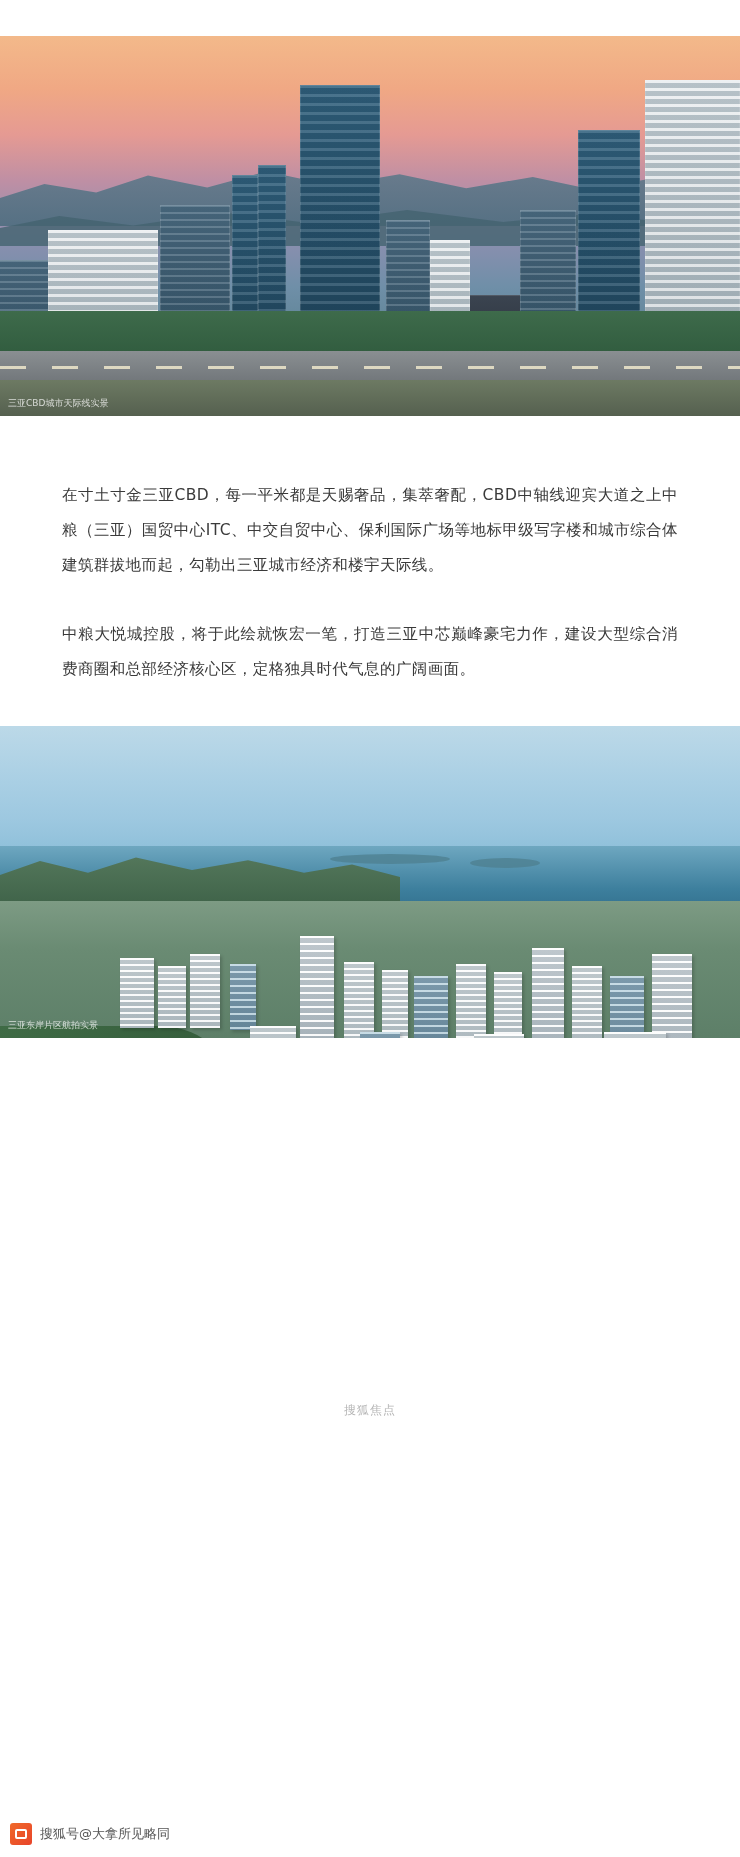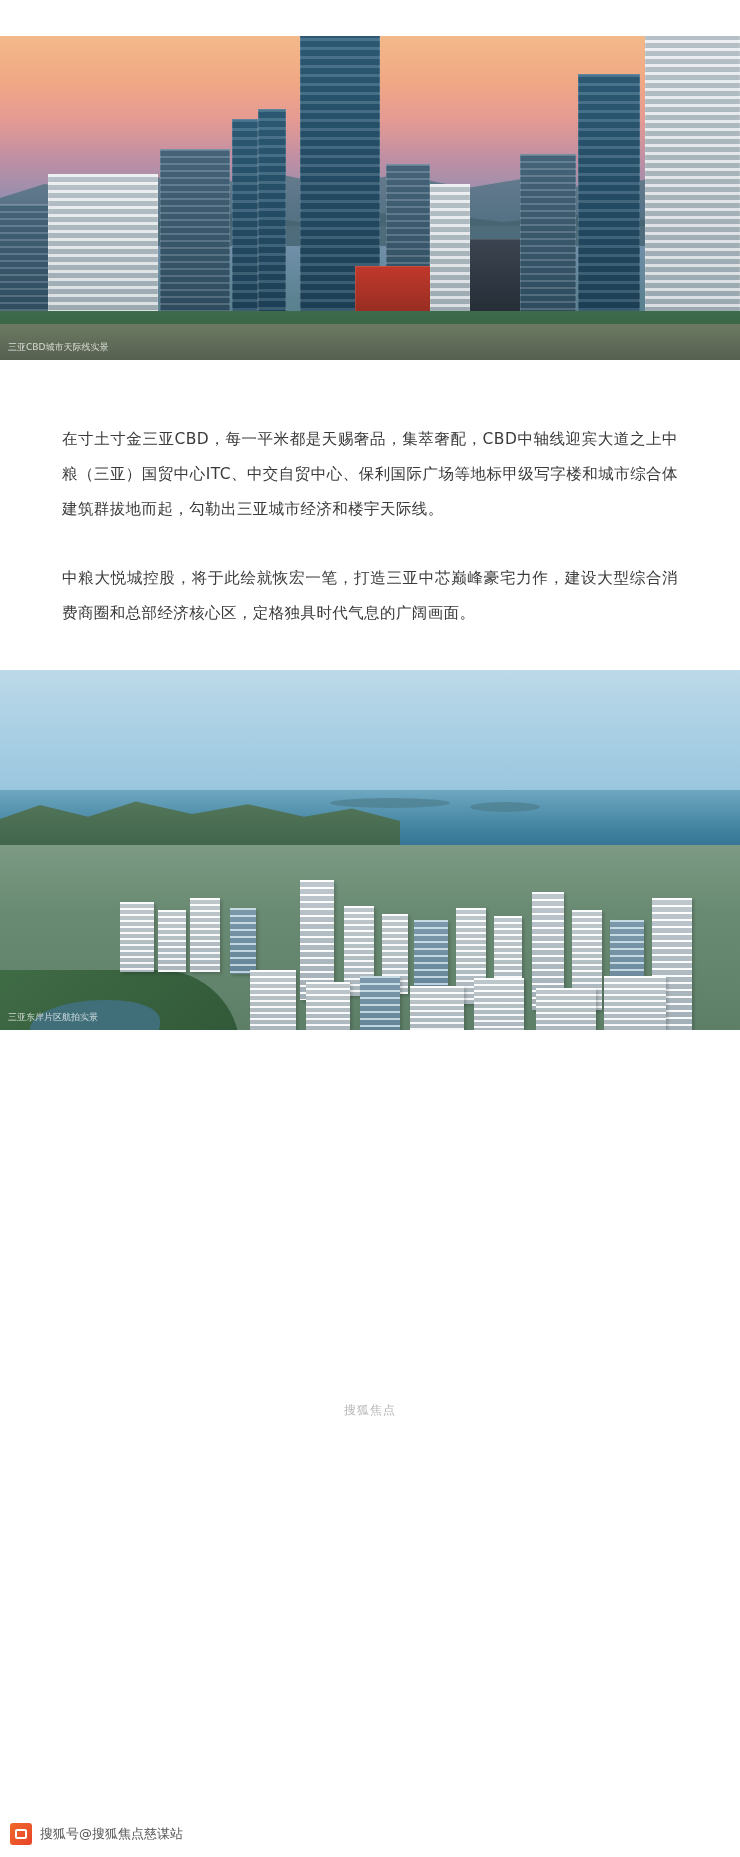--- a/index.html
+++ b/index.html
@@ -100,22 +100,22 @@
   .para.second{ margin-top:62px; }
   .para.third{ margin-top:34px; }
 
   
   .photo{
     position:relative;
     margin-top:36px;
     width:100%;
     overflow:hidden;
   }
-  .photo.one{ height:324px; }
-  .photo.two{ height:360px; margin-top:40px;}
+  .photo.one{ height:380px; }
+  .photo.two{ height:312px; margin-top:40px;}
 
   
   .sky1{
     position:absolute;inset:0;
     background:linear-gradient(180deg,#f3b98a 0%,#f0a884 14%,#e59a93 26%,#bf8fa4 38%,#8f8fb0 52%,#6f8fa8 66%,#5d8393 80%,#4d7b84 100%);
   }
   .mtn{
     position:absolute;left:0;right:0;top:120px;height:70px;
     background:linear-gradient(180deg,#5d7b8c 0%,#4a6b7c 100%);
     clip-path:polygon(0 60%,6% 40%,13% 52%,20% 28%,28% 45%,36% 22%,45% 42%,54% 26%,63% 46%,72% 30%,80% 48%,88% 32%,95% 50%,100% 38%,100% 100%,0 100%);
@@ -334,16 +334,16 @@
     <div class="wbldg" style="left:536px;top:318px;width:60px;height:42px;"></div>
     <div class="wbldg" style="left:604px;top:306px;width:62px;height:54px;"></div>
 
     <div class="watermark-photo">三亚东岸片区航拍实景</div>
   </div>
 
   <div class="wm-mid">搜狐焦点</div>
 
   <div class="footer">
     <div class="wm-logo"></div>
-    <div class="wm-text">搜狐号@搜狐焦点慈谋站</div>
+    <div class="wm-text">搜狐号@大拿所见略同</div>
   </div>
 
 </div>
 
 </body></html>

